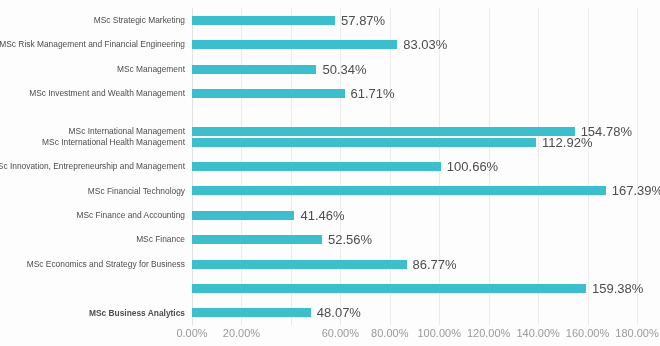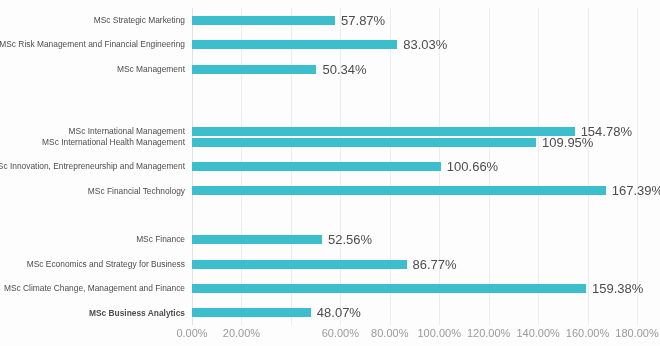--- a/index.html
+++ b/index.html
@@ -112,52 +112,61 @@
       <div class="row" style="top: 24.3846px; height: 24.3846px;">
         <div class="cat-label" style="height: 24.3846px; line-height: 24.3846px;">MSc Risk Management and Financial Engineering</div>
         <div class="bar" title="MSc Risk Management and Financial Engineering 83.03%" style="width: 205.269px; background: rgb(60, 190, 205);"></div>
         <div class="val-label" style="left: 205.269px;">83.03%</div>
       </div>
       <div class="row" style="top: 48.7692px; height: 24.3846px;">
         <div class="cat-label" style="height: 24.3846px; line-height: 24.3846px;">MSc Management</div>
         <div class="bar" title="MSc Management 50.34%" style="width: 124.452px; background: rgb(60, 190, 205);"></div>
         <div class="val-label" style="left: 124.452px;">50.34%</div>
       </div>
+      <div class="row" style="top: 73.1538px; height: 24.3846px;">
+        <div class="cat-label" style="height: 24.3846px; line-height: 24.3846px;">MSc Investment and Wealth Management</div>
+        <div class="bar" title="MSc Investment and Wealth Management 61.71%" style="width: 152.561px; background: rgb(60, 190, 205);"></div>
+        <div class="val-label" style="left: 152.561px;">61.71%</div>
+      </div>
       <div class="row" style="top: 111px; height: 24.3846px;">
         <div class="cat-label" style="height: 24.3846px; line-height: 24.3846px;">MSc International Management</div>
         <div class="bar" title="MSc International Management 154.78%" style="width: 382.651px; background: rgb(60, 190, 205);"></div>
         <div class="val-label" style="left: 382.651px;">154.78%</div>
       </div>
       <div class="row" style="top: 121.923px; height: 24.3846px;">
         <div class="cat-label" style="height: 24.3846px; line-height: 24.3846px;">MSc International Health Management</div>
         <div class="bar" title="MSc International Health Management 139.18%" style="width: 344.084px; background: rgb(60, 190, 205);"></div>
-        <div class="val-label" style="left: 344.084px;">109.95%</div>
+        <div class="val-label" style="left: 344.084px;">112.92%</div>
       </div>
       <div class="row" style="top: 146.308px; height: 24.3846px;">
         <div class="cat-label" style="height: 24.3846px; line-height: 24.3846px;">MSc Innovation, Entrepreneurship and Management</div>
         <div class="bar" title="MSc Innovation, Entrepreneurship and Management 100.66%" style="width: 248.854px; background: rgb(60, 190, 205);"></div>
         <div class="val-label" style="left: 248.854px;">100.66%</div>
       </div>
       <div class="row" style="top: 170.692px; height: 24.3846px;">
         <div class="cat-label" style="height: 24.3846px; line-height: 24.3846px;">MSc Financial Technology</div>
         <div class="bar" title="MSc Financial Technology 167.39%" style="width: 413.825px; background: rgb(60, 190, 205);"></div>
         <div class="val-label" style="left: 413.825px;">167.39%</div>
+      </div>
+      <div class="row" style="top: 195.077px; height: 24.3846px;">
+        <div class="cat-label" style="height: 24.3846px; line-height: 24.3846px;">MSc Finance and Accounting</div>
+        <div class="bar" title="MSc Finance and Accounting 41.46%" style="width: 102.498px; background: rgb(60, 190, 205);"></div>
+        <div class="val-label" style="left: 102.498px;">41.46%</div>
       </div>
       <div class="row" style="top: 219.462px; height: 24.3846px;">
         <div class="cat-label" style="height: 24.3846px; line-height: 24.3846px;">MSc Finance</div>
         <div class="bar" title="MSc Finance 52.56%" style="width: 129.94px; background: rgb(60, 190, 205);"></div>
         <div class="val-label" style="left: 129.94px;">52.56%</div>
       </div>
       <div class="row" style="top: 243.846px; height: 24.3846px;">
         <div class="cat-label" style="height: 24.3846px; line-height: 24.3846px;">MSc Economics and Strategy for Business</div>
         <div class="bar" title="MSc Economics and Strategy for Business 86.77%" style="width: 214.515px; background: rgb(60, 190, 205);"></div>
         <div class="val-label" style="left: 214.515px;">86.77%</div>
       </div>
       <div class="row" style="top: 268.231px; height: 24.3846px;">
-        <div class="cat-label" style="height: 24.3846px; line-height: 24.3846px;">MSc Climate Change, Management and Finance</div>
         <div class="bar" title="MSc Climate Change, Management and Finance 159.38%" style="width: 394.023px; background: rgb(60, 190, 205);"></div>
         <div class="val-label" style="left: 394.023px;">159.38%</div>
       </div>
       <div class="row" style="top: 292.615px; height: 24.3846px;">
         <div class="cat-label" style="height: 24.3846px; line-height: 24.3846px; font-weight: bold;">MSc Business Analytics</div>
         <div class="bar" title="MSc Business Analytics 48.07%" style="width: 118.84px; background: rgb(60, 190, 205);"></div>
         <div class="val-label" style="left: 118.84px;">48.07%</div>
       </div>
     </div>
 

